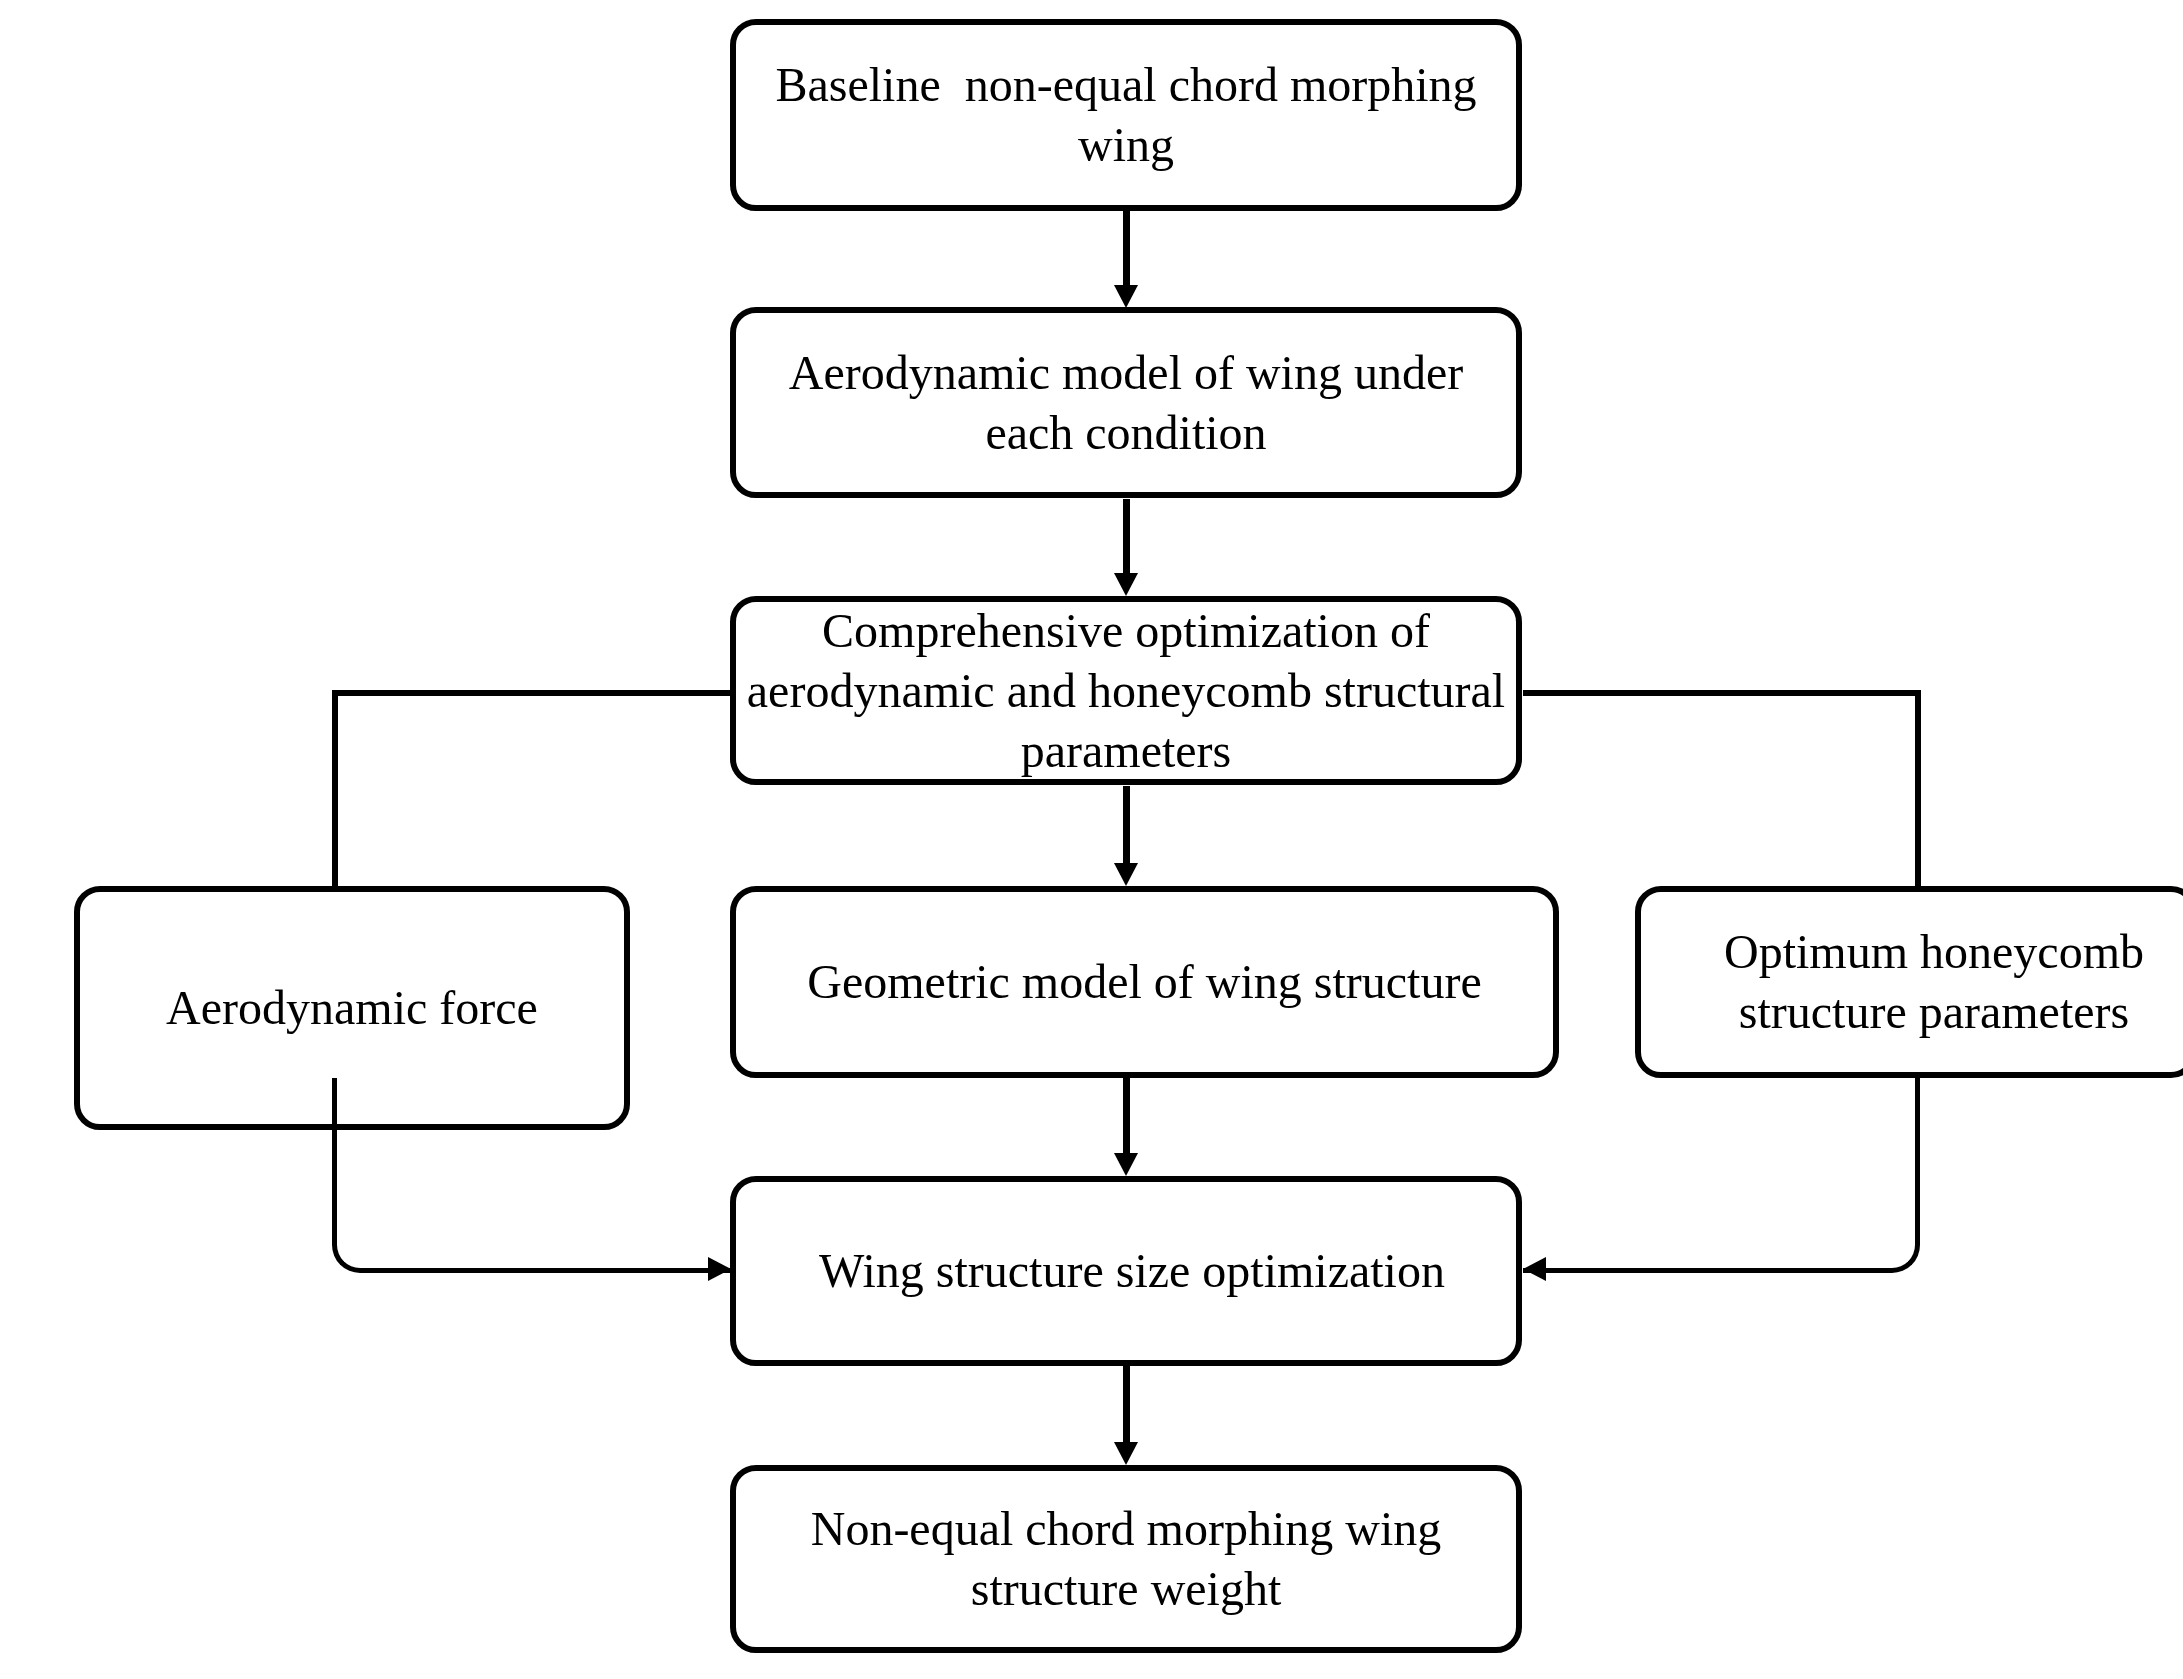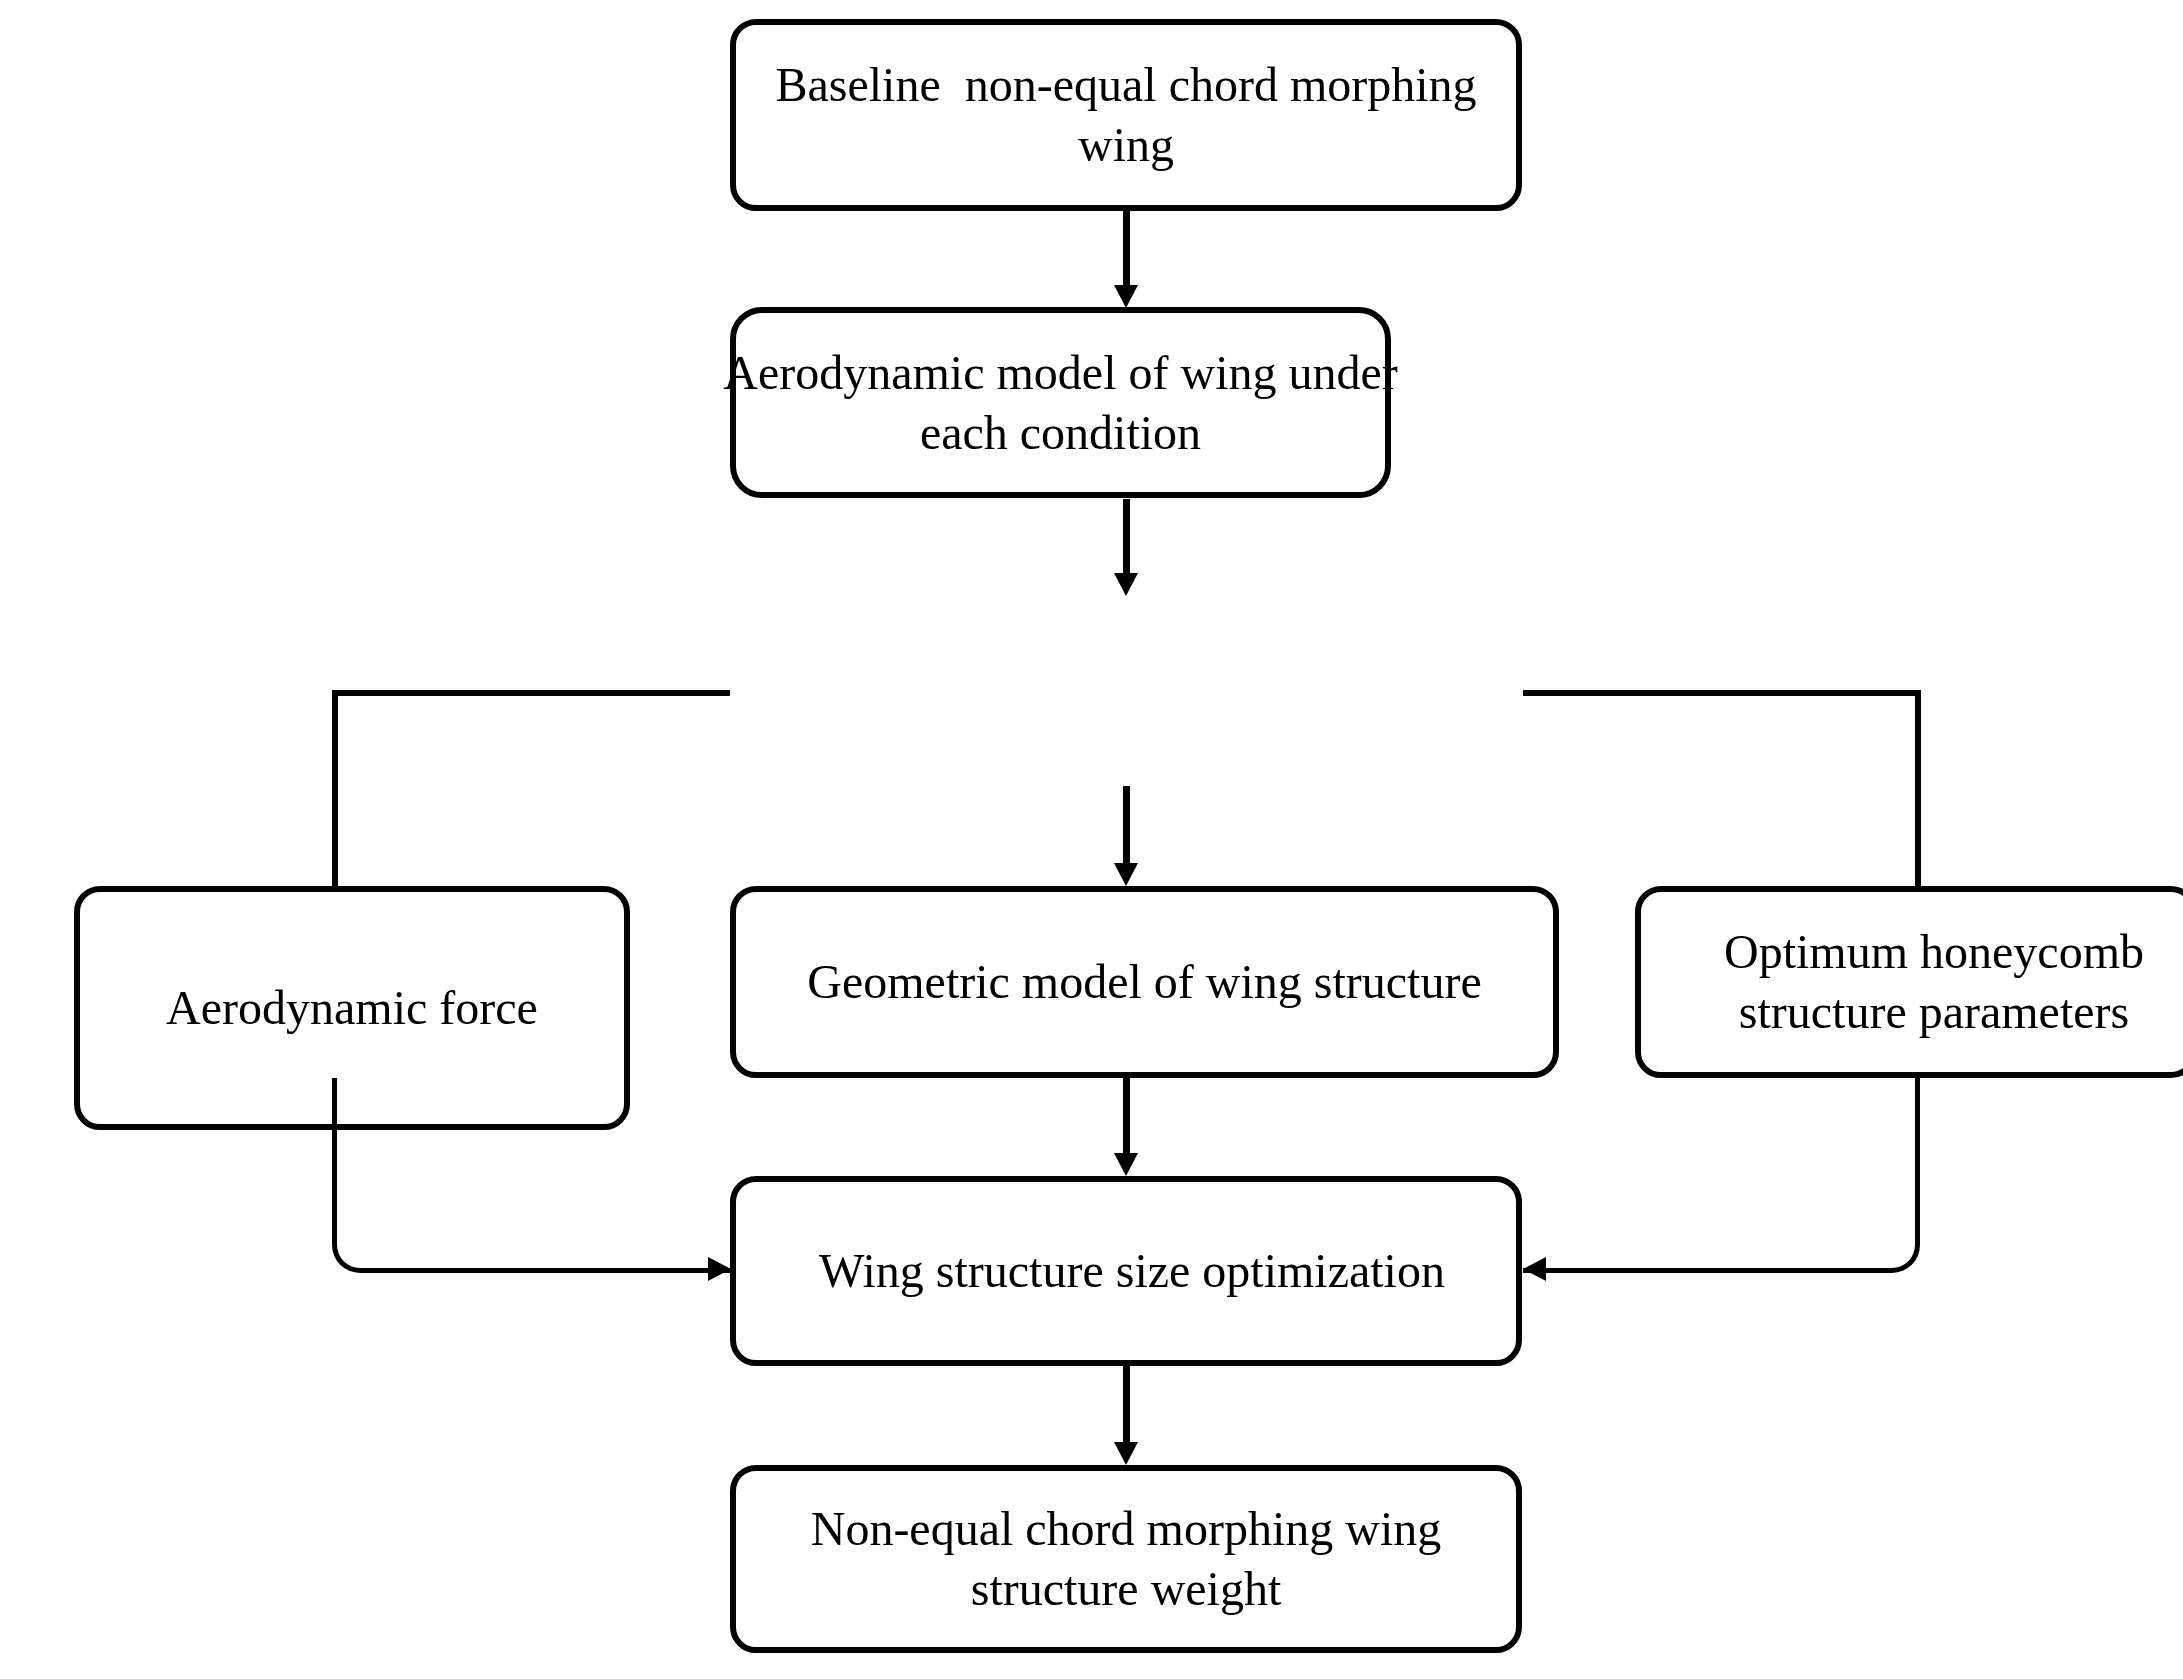--- a/index.html
+++ b/index.html
@@ -54,21 +54,21 @@
     border-left: 23px solid #000000;
   }
   .arrow-left {
     border-top: 12.4px solid transparent;
     border-bottom: 12.4px solid transparent;
     border-right: 23px solid #000000;
   }
 
   
   #node-baseline            { left: 694px; top:   18.7px; width: 792px; height: 192px; }
-  #node-aero-model          { left: 694px; top:  307px; width: 661px; height: 191px; border-radius: 32px; }
+  #node-aero-model          { left: 694px; top:  307px; width: 792px; height: 191px; }
   #node-comprehensive      { left: 694px; top:  596px; width: 792px; height: 189px; }
   #node-aero-force          { left:   38px; top: 886px; width:  556px; height: 244px; }
   #node-geometric           { left: 694px; top: 886px; width: 829px; height: 192px; }
   #node-honeycomb           { left: 1599px; top: 886px; width:  562px; height: 192px; padding-left: 36px; }
   #node-wing-size-opt       { left: 694px; top: 1176px; width: 792px; height: 190px; padding-left: 12px; }
   #node-wing-weight         { left: 694px; top: 1465px; width: 792px; height: 188px; }
 
   
   #shaft-1 { left: 1087px; top:  211px; width: 7px; height: 76px; }
   #head-1  { left: 1078px; top:  285px; }
@@ -103,20 +103,25 @@
 <div id="canvas">
 
   <div class="node" id="node-baseline">
     <span class="label">Baseline  non-equal chord morphing
 wing</span>
   </div>
   <div class="node" id="node-aero-model">
     <span class="label">Aerodynamic model of wing under
 each condition</span>
   </div>
+  <div class="node" id="node-comprehensive">
+    <span class="label">Comprehensive optimization of
+aerodynamic and honeycomb structural
+parameters</span>
+  </div>
   <div class="node" id="node-aero-force">
     <span class="label">Aerodynamic force</span>
   </div>
   <div class="node" id="node-geometric">
     <span class="label">Geometric model of wing structure</span>
   </div>
   <div class="node" id="node-honeycomb">
     <span class="label">Optimum honeycomb
 structure parameters</span>
   </div>

